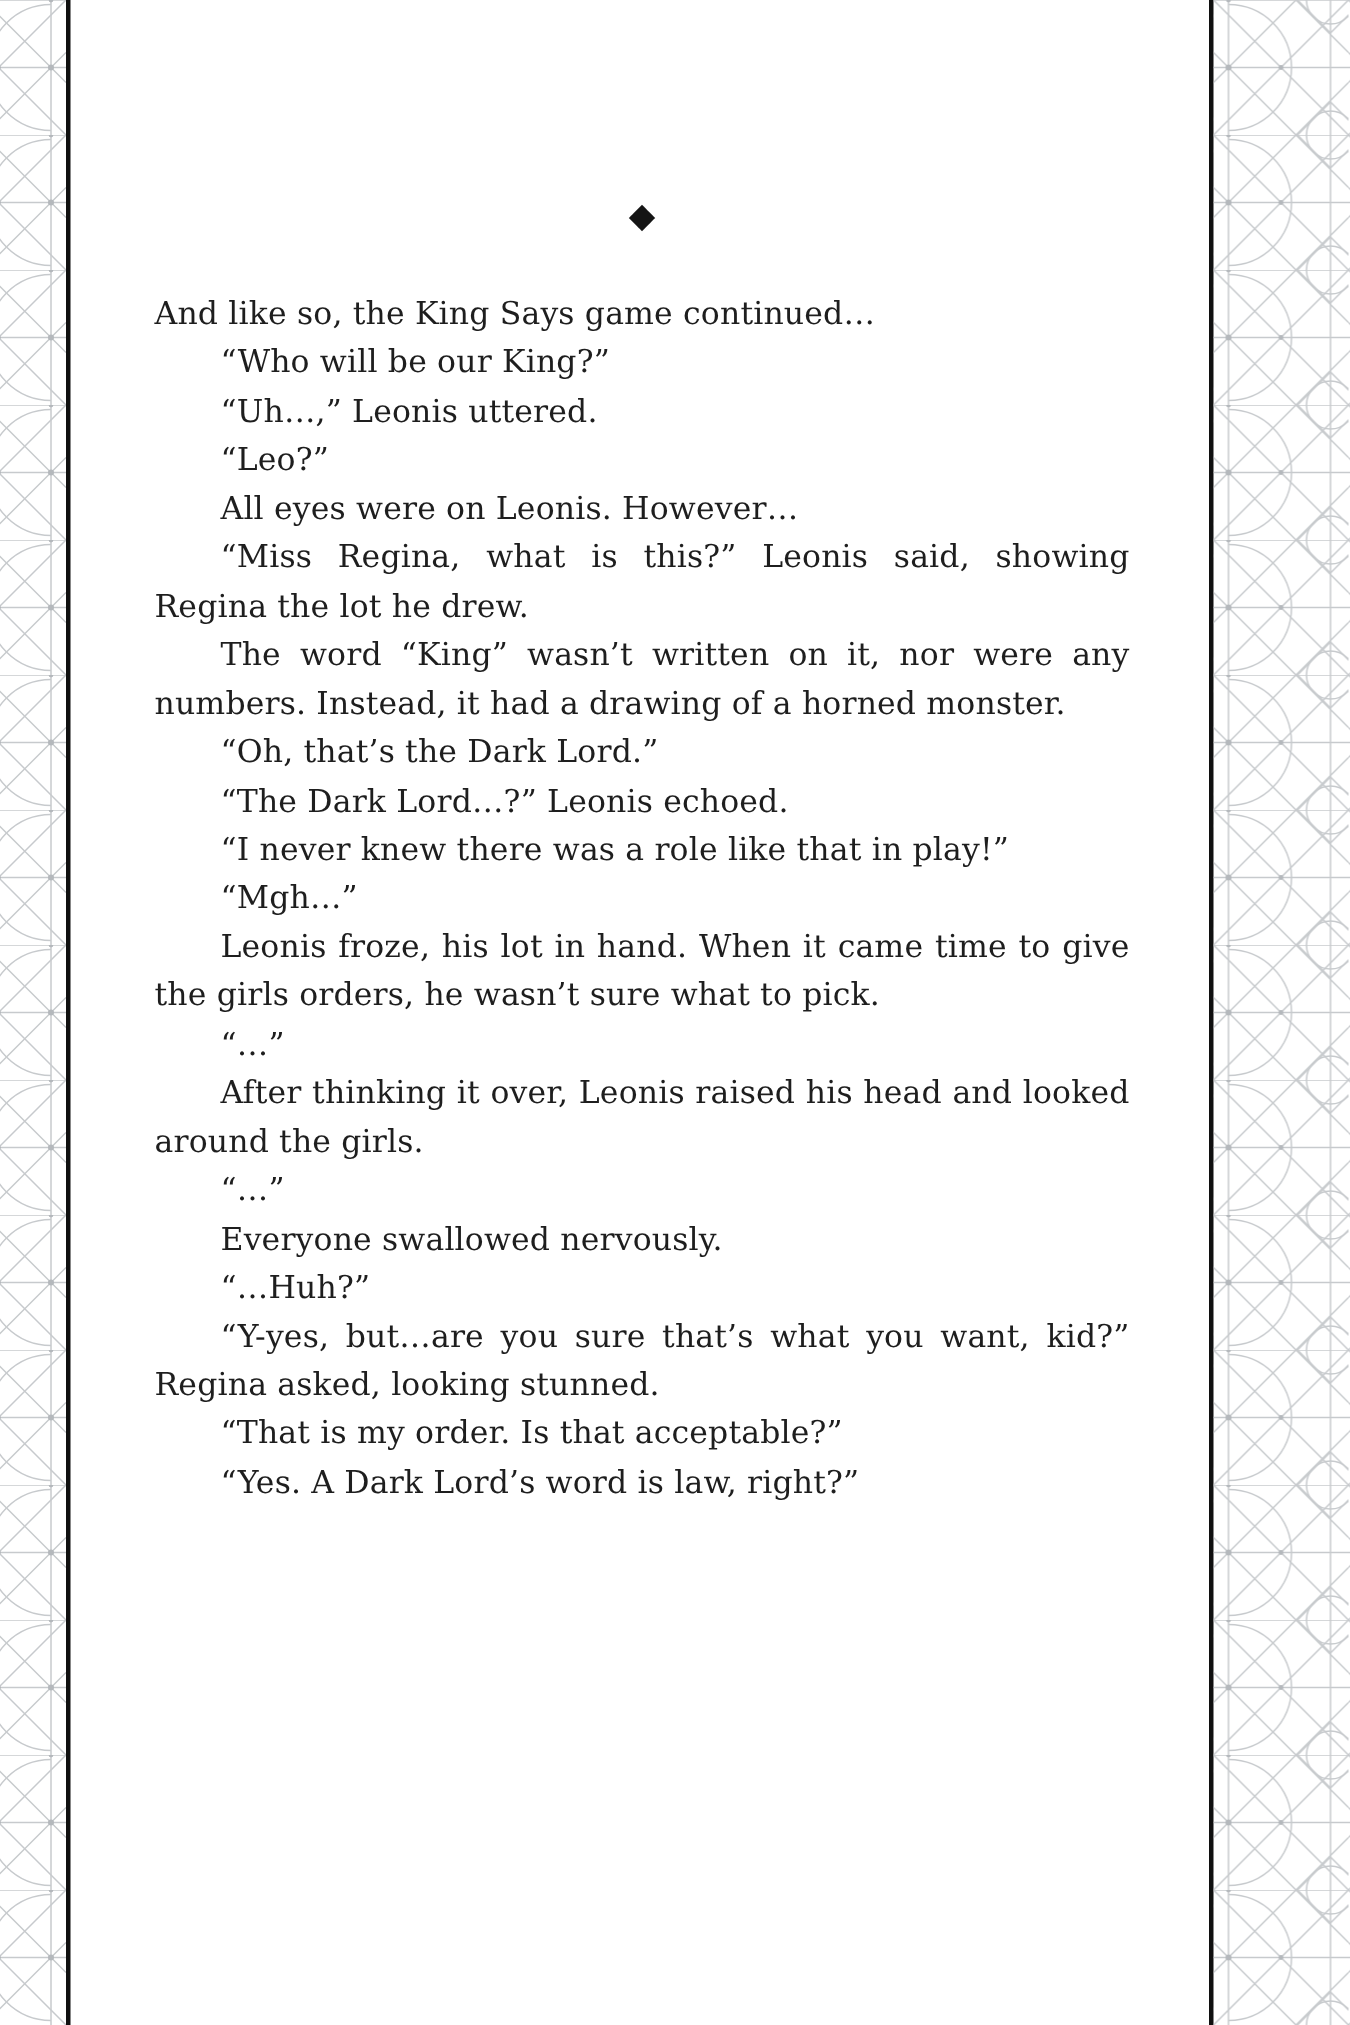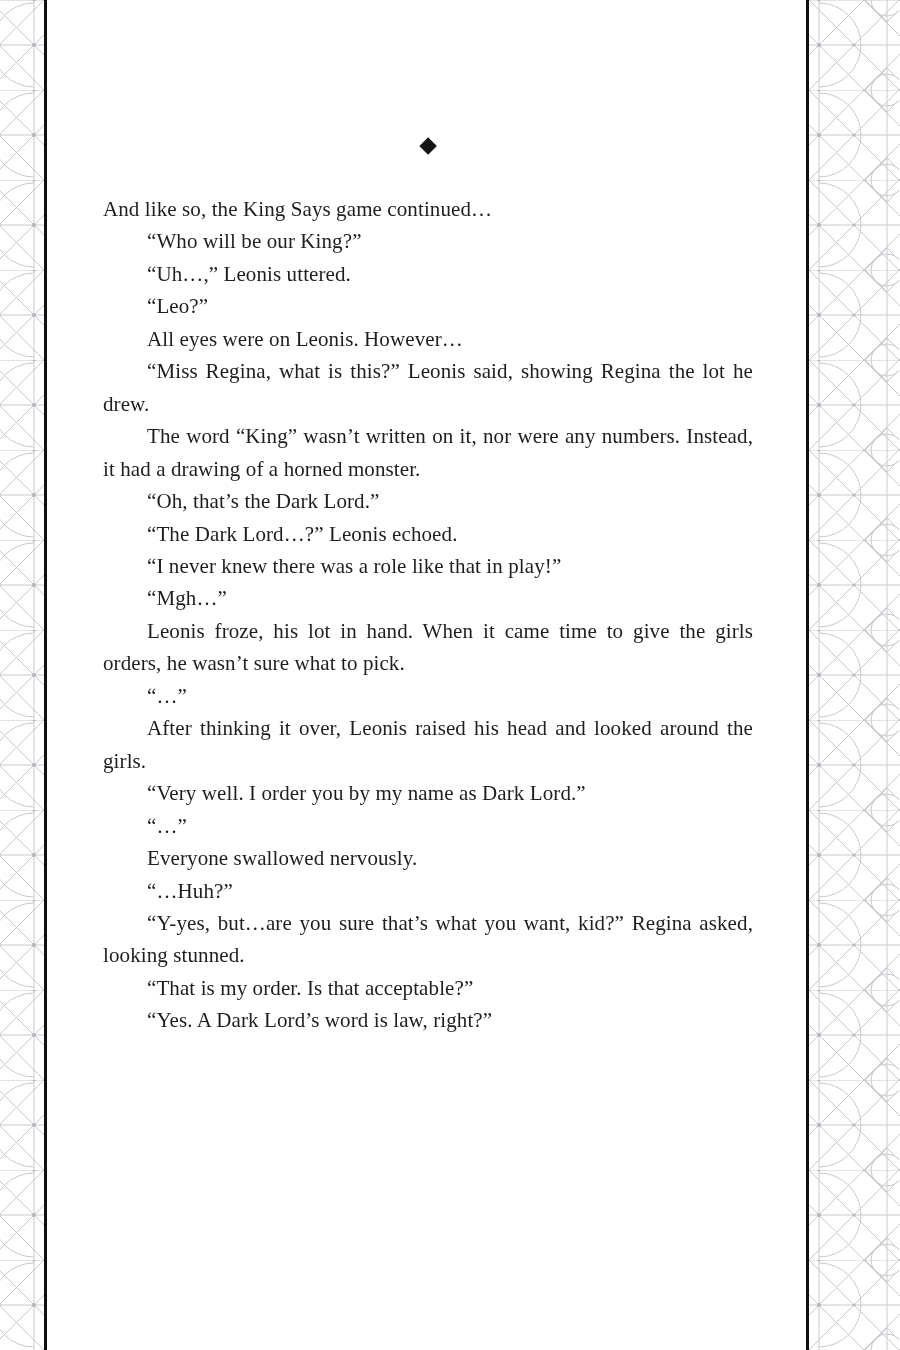--- a/index.html
+++ b/index.html
@@ -25,21 +25,21 @@
   .frame-line{position:absolute;top:0;bottom:0;width:3px;background:var(--frame);}
   .frame-left{left:44px;}
   .frame-right{left:806px;}
   .content{position:absolute;left:103px;top:0;width:650px;height:1350px;}
   .ornament{
     position:absolute;top:128px;left:0;width:100%;
     text-align:center;font-size:23px;line-height:32px;
     color:#141414;
     font-family:"DejaVu Sans","Liberation Sans",sans-serif;
   }
-  .text-block{position:absolute;top:193px;left:0;width:650px;font-family:Liberation Serif, serif;}
+  .text-block{position:absolute;top:193px;left:0;width:650px;}
   .text-block p{
     margin:0;padding:0;
     font-size:21px;
     line-height:32.45px;
     color:var(--text);
     text-align:justify;
     letter-spacing:0.1px;
   }
   .text-block p.indent{text-indent:44px;}
 </style>
@@ -85,21 +85,20 @@
         <p class="indent">All eyes were on Leonis. However…</p>
         <p class="indent">“Miss Regina, what is this?” Leonis said, showing Regina the lot he drew.</p>
         <p class="indent">The word “King” wasn’t written on it, nor were any numbers. Instead, it had a drawing of a horned monster.</p>
         <p class="indent">“Oh, that’s the Dark Lord.”</p>
         <p class="indent">“The Dark Lord…?” Leonis echoed.</p>
         <p class="indent">“I never knew there was a role like that in play!”</p>
         <p class="indent">“Mgh…”</p>
         <p class="indent">Leonis froze, his lot in hand. When it came time to give the girls orders, he wasn’t sure what to pick.</p>
         <p class="indent">“…”</p>
         <p class="indent">After thinking it over, Leonis raised his head and looked around the girls.</p>
-        <p class="indent">“Very well. I order you by my name as Dark Lord.”</p>
         <p class="indent">“…”</p>
         <p class="indent">Everyone swallowed nervously.</p>
         <p class="indent">“…Huh?”</p>
         <p class="indent">“Y-yes, but…are you sure that’s what you want, kid?” Regina asked, looking stunned.</p>
         <p class="indent">“That is my order. Is that acceptable?”</p>
         <p class="indent">“Yes. A Dark Lord’s word is law, right?”</p>
       </div>
   </div>
 
   <div class="frame-line frame-right"></div>

